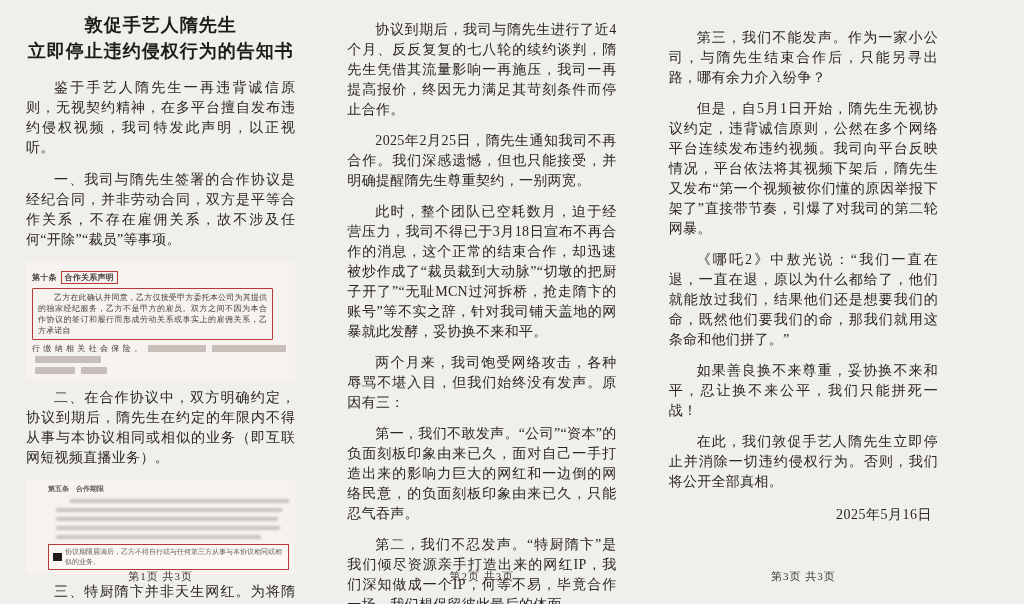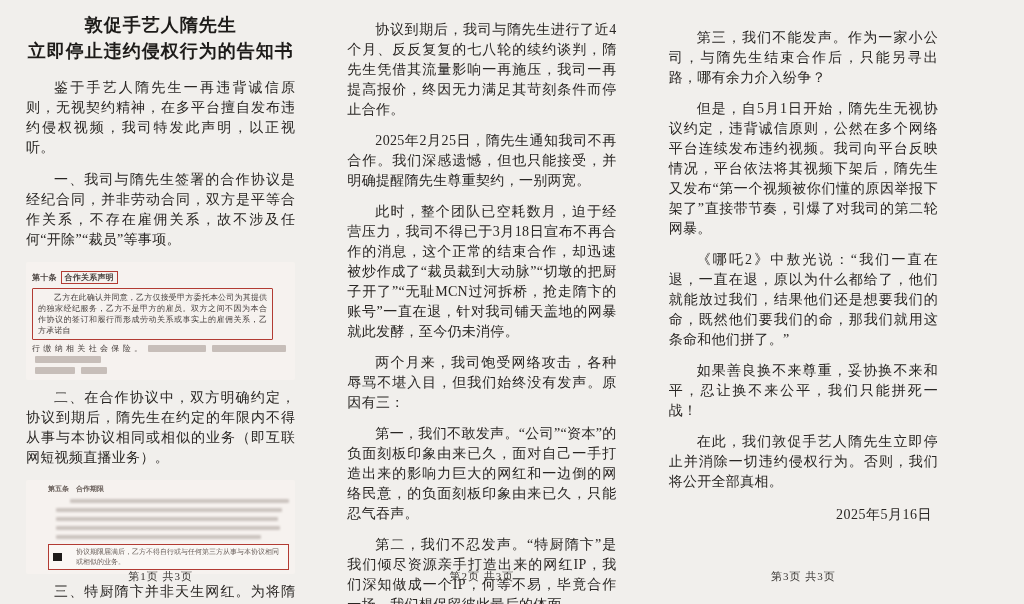--- a/index.html
+++ b/index.html
@@ -57,21 +57,21 @@
     font-size:7px;line-height:10px;color:#6b615c;filter:blur(0.7px);
   }
   .stripes{margin:4px 0 4px 8px;}
   .stripe{
     height:4.5px;background:#aa9f99;opacity:0.55;border-radius:1px;
     margin:4.5px 0;filter:blur(0.9px);
   }
   .s1{width:94%;margin-left:6%;} .s2{width:97%;} .s3{width:95%;} .s4{width:96%;} .s5{width:88%;}
   .redbox2{
     border:1.5px solid #b23b33;padding:2px 4px;margin-top:2px;
-    display:flex;align-items:center;gap:14px;background:#faf7f4;
+    display:flex;align-items:center;gap:3px;background:#faf7f4;
   }
   .blackblock{
     display:inline-block;width:9px;height:8px;background:#1e1c1a;flex:0 0 auto;
   }
   
   .footer{
     position:absolute;bottom:20px;left:0;width:100%;
     text-align:center;font-size:11px;letter-spacing:1px;color:#3a3734;
   }
   .date-line{
@@ -122,21 +122,21 @@
       </div>
     </div>
 
     <p class="body">三、特厨隋卞并非天生网红。为将隋先生从一个素人打造成网红，我司投入了数以百万元计的资金，同时为其组建包括编导、摄像、剪辑、运营、商务在内的专业团队，耗费无数财力物力和心力，精心运营，才有今日一呼百应之特厨隋卞。整个账号从创建到运营所有费用均由我司承担（包括隋先生拿到的钱），账号归公司所有，毫无疑议。</p>
     <div class="footer">第1页 共3页</div>
   </div>
 
   <div class="page p2 pad-top-2">
     <p class="body">协议到期后，我司与隋先生进行了近4个月、反反复复的七八轮的续约谈判，隋先生凭借其流量影响一再施压，我司一再提高报价，终因无力满足其苛刻条件而停止合作。</p>
     <p class="body">2025年2月25日，隋先生通知我司不再合作。我们深感遗憾，但也只能接受，并明确提醒隋先生尊重契约，一别两宽。</p>
-    <p class="body">此时，整个团队已空耗数月，迫于经营压力，我司不得已于3月18日宣布不再合作的消息，这个正常的结束合作，却迅速被炒作成了“裁员裁到大动脉”“切墩的把厨子开了”“无耻MCN过河拆桥，抢走隋卞的账号”一直在退，针对我司铺天盖地的网暴就此发酵，至今仍未消停。</p>
+    <p class="body">此时，整个团队已空耗数月，迫于经营压力，我司不得已于3月18日宣布不再合作的消息，这个正常的结束合作，却迅速被炒作成了“裁员裁到大动脉”“切墩的把厨子开了”“无耻MCN过河拆桥，抢走隋卞的账号”等不实之辞，针对我司铺天盖地的网暴就此发酵，妥协换不来和平。</p>
     <p class="body">两个月来，我司饱受网络攻击，各种辱骂不堪入目，但我们始终没有发声。原因有三：</p>
     <p class="body">第一，我们不敢发声。“公司”“资本”的负面刻板印象由来已久，面对自己一手打造出来的影响力巨大的网红和一边倒的网络民意，的负面刻板印象由来已久，只能忍气吞声。</p>
     <p class="body">第二，我们不忍发声。“特厨隋卞”是我们倾尽资源亲手打造出来的网红IP，我们深知做成一个IP，何等不易，毕竟合作一场，我们想保留彼此最后的体面。</p>
     <div class="footer">第2页 共3页</div>
   </div>
 
   <div class="page p3 pad-top-3">
     <p class="body">第三，我们不能发声。作为一家小公司，与隋先生结束合作后，只能另寻出路，哪有余力介入纷争？</p>
     <p class="body">但是，自5月1日开始，隋先生无视协议约定，违背诚信原则，公然在多个网络平台连续发布违约视频。我司向平台反映情况，平台依法将其视频下架后，隋先生又发布“第一个视频被你们懂的原因举报下架了”直接带节奏，引爆了对我司的第二轮网暴。</p>
     <p class="body">《哪吒2》中敖光说：“我们一直在退，一直在退，原以为什么都给了，他们就能放过我们，结果他们还是想要我们的命，既然他们要我们的命，那我们就用这条命和他们拼了。”</p>

